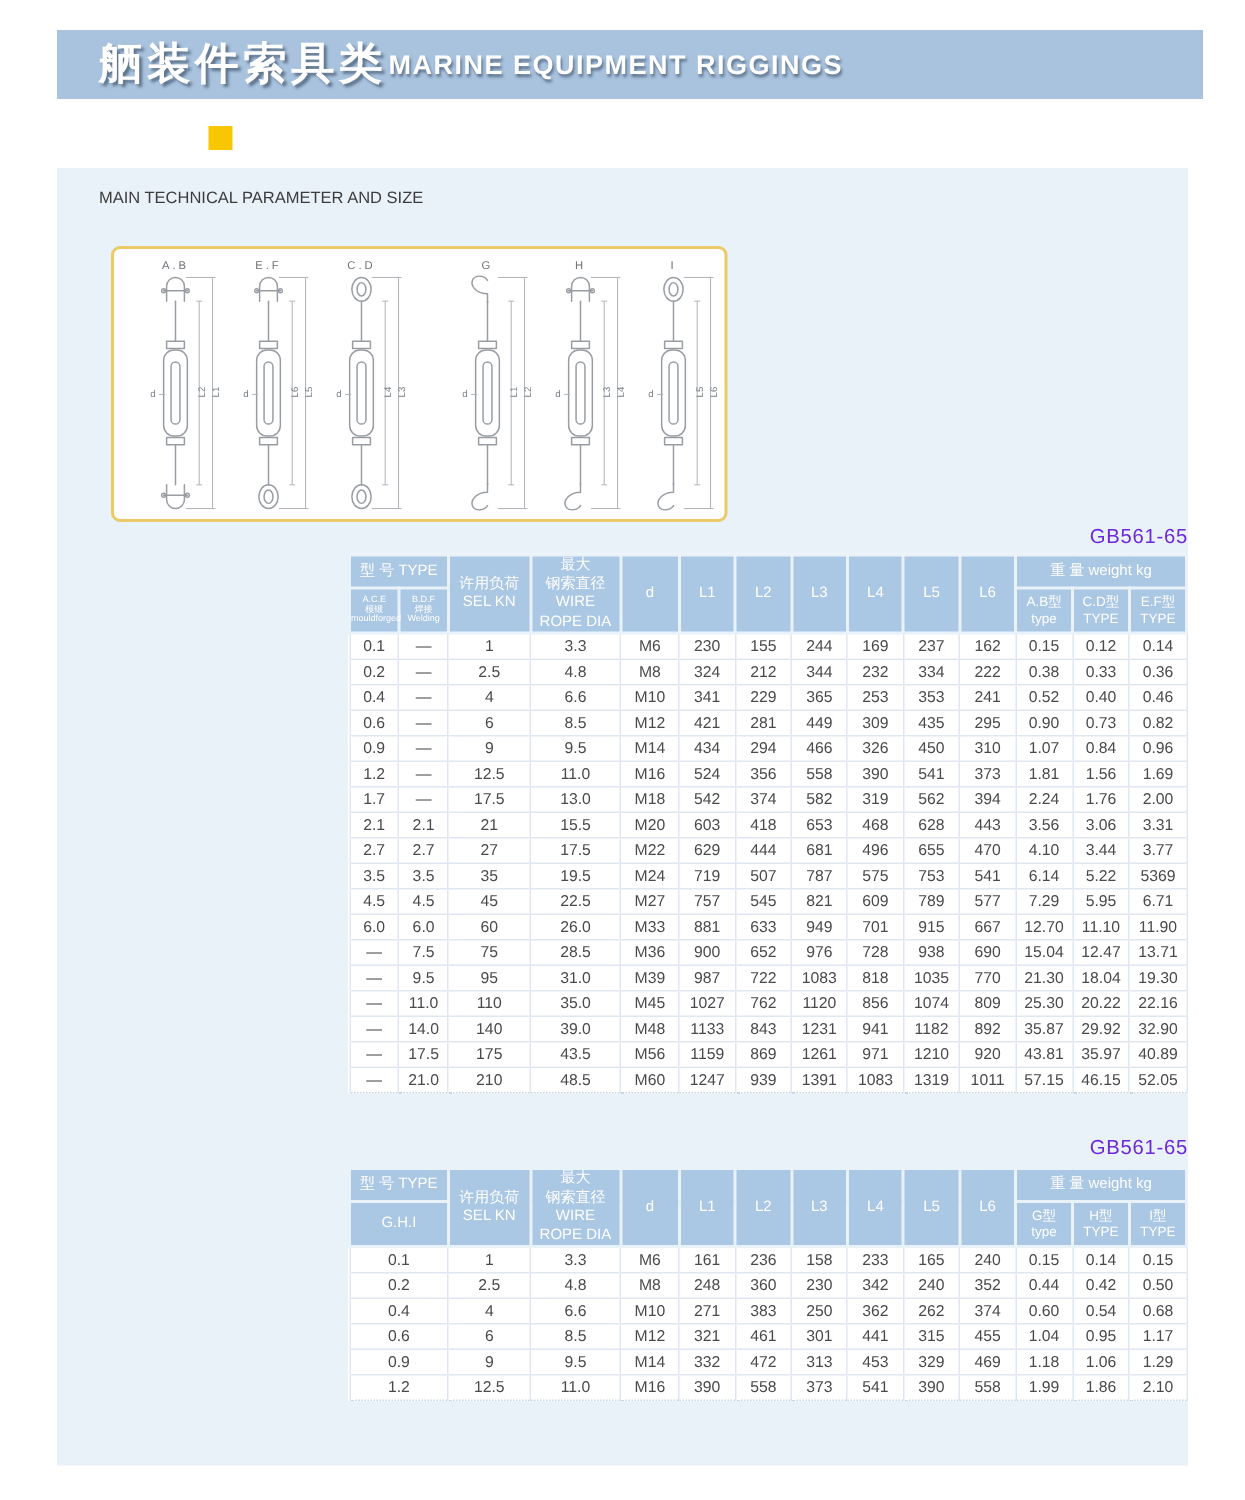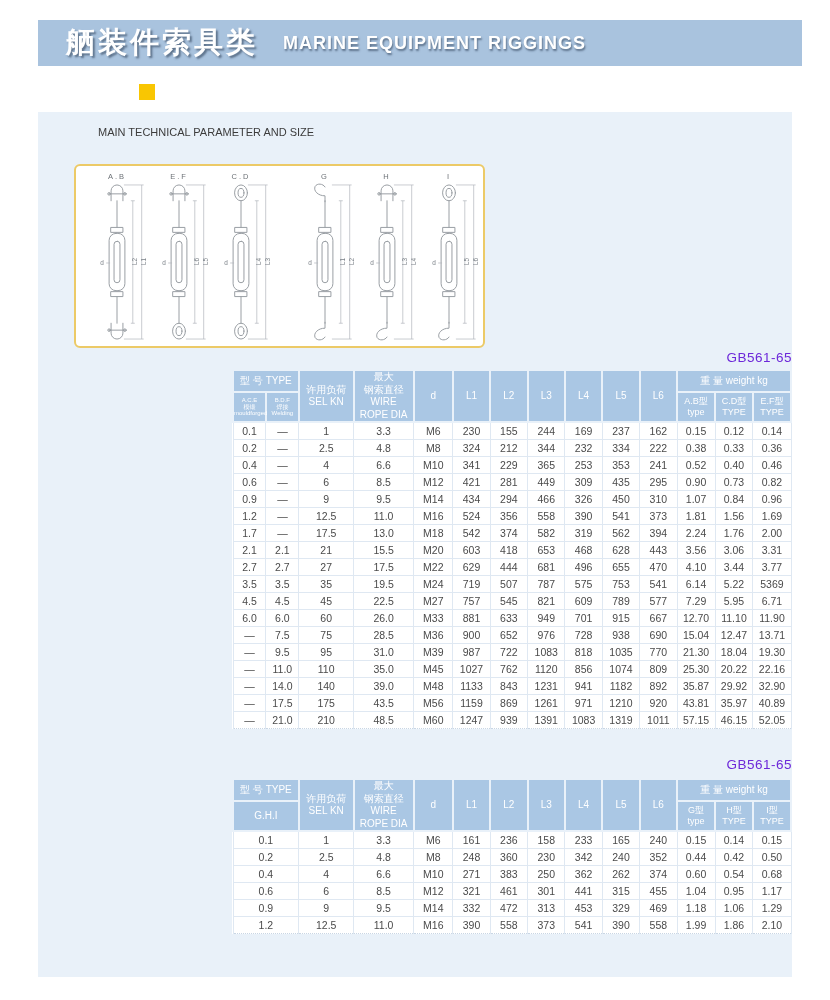--- a/index.html
+++ b/index.html
@@ -6,21 +6,21 @@
   html,body { background:#ffffff; }
   body {
     width:830px; height:1000px; position:relative;
     font-family:"Liberation Sans", sans-serif;
     color:#333;
   }
   
   .banner {
     position:absolute; left:38px; top:20px; width:764px; height:46px;
     background:#a9c3de;
-    display:flex; align-items:center; padding-left:28px; gap:25px;
+    display:flex; align-items:center; padding-left:28px; gap:1px;
   }
   .banner-zh {
     font-size:29px; font-weight:bold; color:#fff; letter-spacing:3px;
     text-shadow:2px 2px 2px rgba(80,100,125,.85);
   }
   .banner-en {
     font-size:18px; font-weight:bold; color:#fff; letter-spacing:1px;
     text-shadow:1px 2px 2px rgba(80,100,125,.85);
   }
   
@@ -31,21 +31,21 @@
   .bullet { width:16px; height:16px; background:#f9c602; flex:0 0 auto; }
   .heading-zh { font-size:17px; font-weight:bold; color:#0a0a0a; letter-spacing:1px; }
   .heading-en { font-size:12px; font-weight:bold; color:#0a0a0a; margin-left:2px; }
   
   .panel {
     position:absolute; left:38px; top:112px; width:754px; height:865px;
     background:#e9f1f9;
   }
   .subtitle { position:absolute; left:28px; top:11px; }
   .subtitle-zh { font-size:12.5px; color:#2b2b2b; letter-spacing:.5px; }
-  .subtitle-en { font-size:11px; color:#3c3c3c; margin-top:3px;margin-left:32px; }
+  .subtitle-en { font-size:11px; color:#3c3c3c; margin-top:3px; }
   
   .drawing-box {
     position:absolute; left:36px; top:52px; width:411px; height:184px;
     background:#fff; border:2px solid #ecca67; border-radius:6px;
     display:flex; align-items:flex-start; padding:6px 4px 2px 10px;
   }
   .draw-item { width:62px; flex:0 0 auto; display:flex; flex-direction:column; align-items:center; }
   .draw-item.gap { margin-left:22px; }
   .draw-label { font-size:7.5px; color:#6d7277; letter-spacing:2px; height:10px; }
   .draw-item svg { display:block; }

